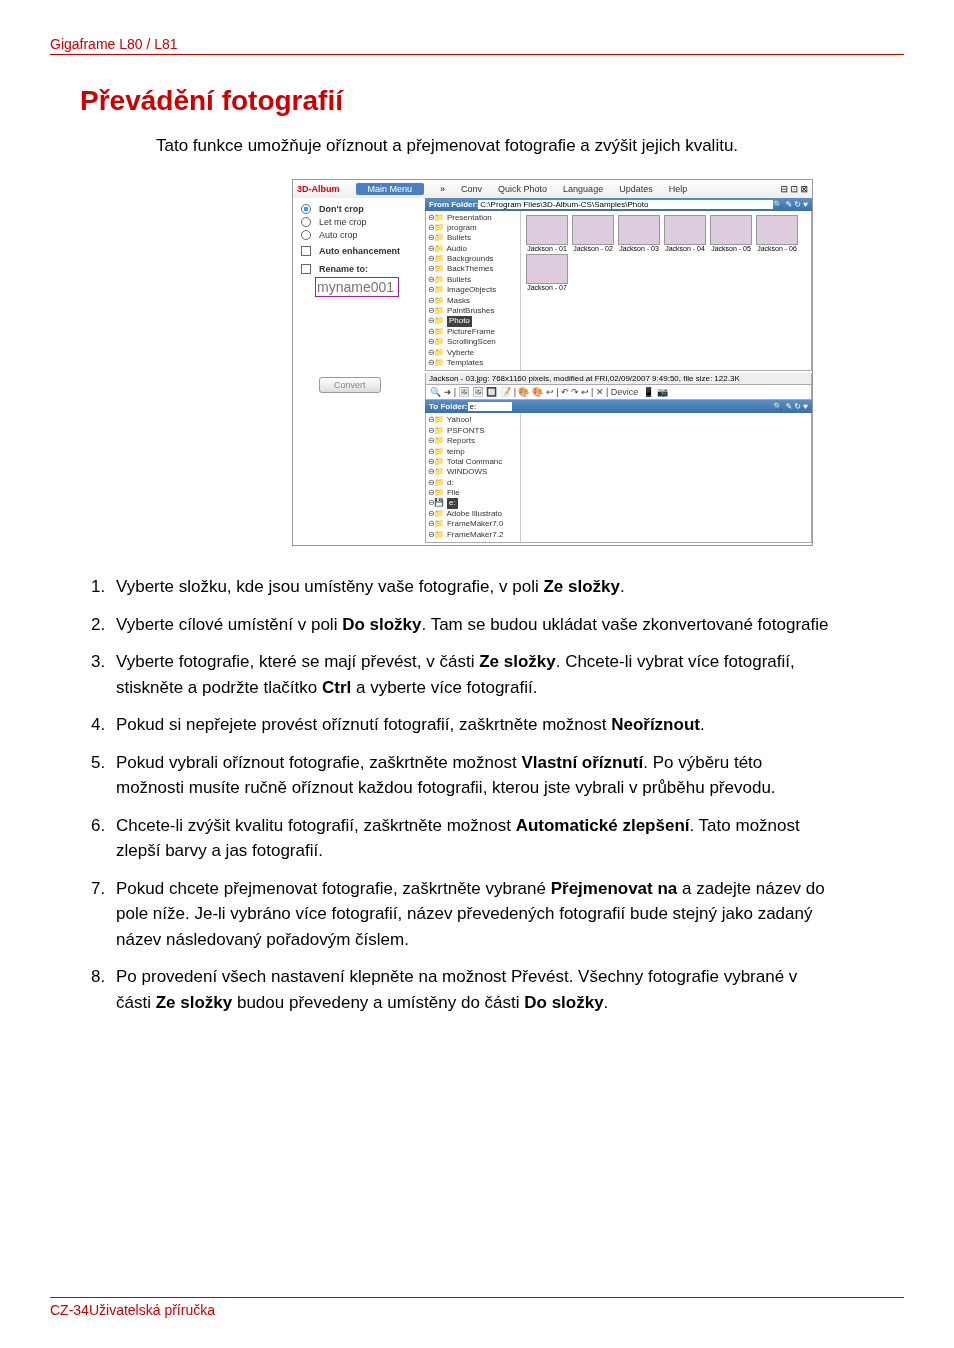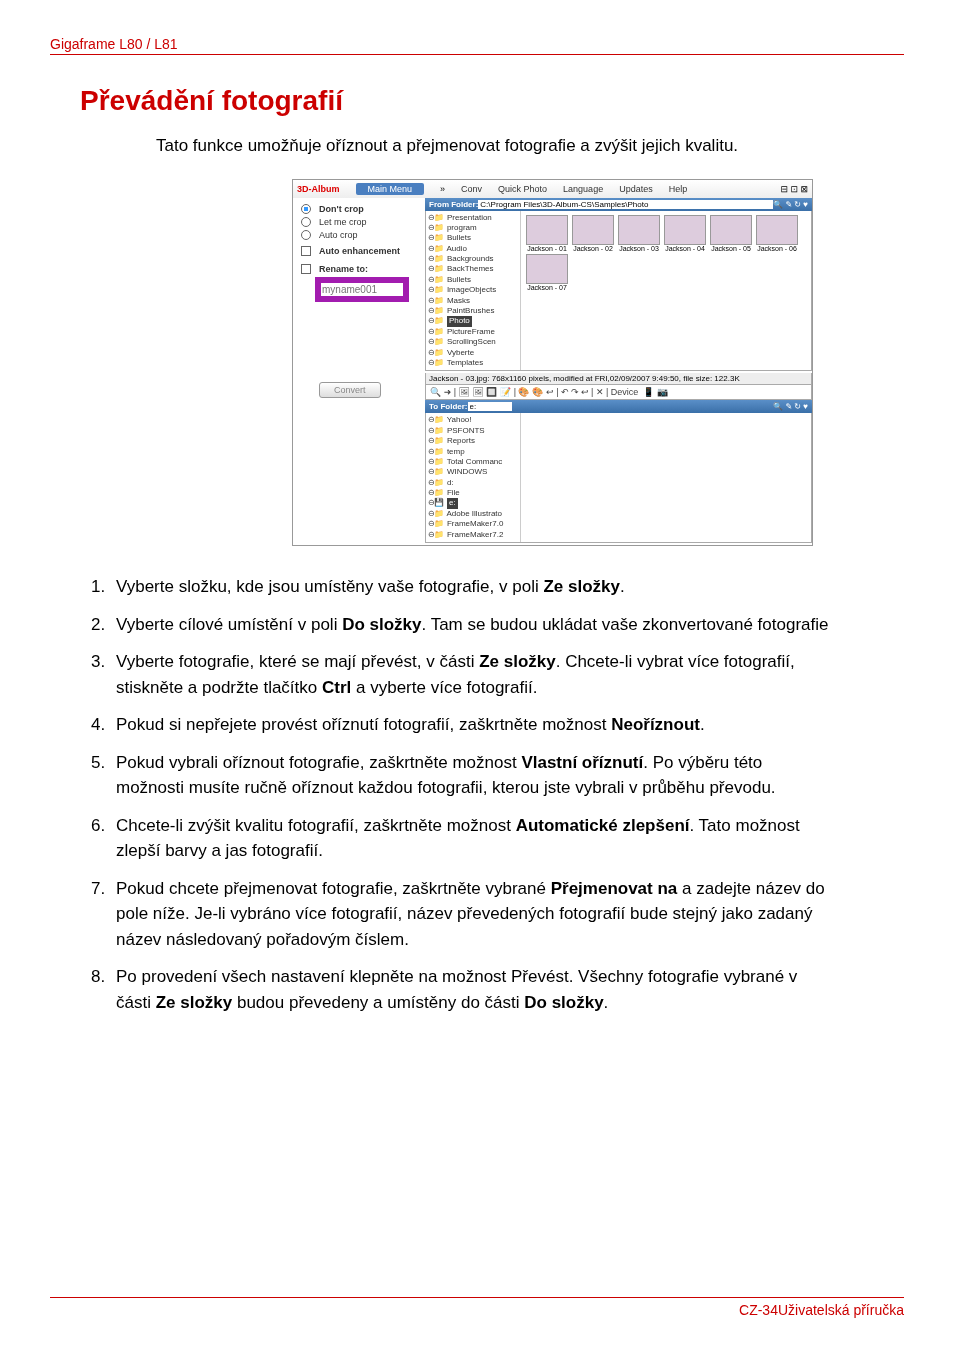--- a/index.html
+++ b/index.html
@@ -9,37 +9,37 @@
 .intro{font-size:17px;margin:0 0 20px 106px;max-width:660px;line-height:1.5}
 .shot{margin:0 0 28px 242px;width:519px;border:1px solid #999;background:#fff}
 .shot .top{display:flex;align-items:center;height:18px;background:linear-gradient(#fff,#eee);font-size:9px;padding:0 4px;gap:16px}
 .shot .top .brand{color:#d00;font-weight:bold}
 .shot .top .btn{color:#333}
 .shot .body{display:flex}
 .shot .left{width:118px;padding:6px 6px 6px 8px;font-size:9px;color:#333}
 .shot .left .opt{display:flex;align-items:flex-end;gap:8px;margin-bottom:3px}
 .shot .left .chk{width:8px;height:8px;border:1px solid #666;border-radius:50%;display:inline-block;background:#fff}
 .shot .left .sel{background:radial-gradient(#39f 40%,#fff 45%)}
-.shot .left input{width:80px;font-size:10px;margin-left:14px;padding:1px;border:6px solid #a21caf}
+.shot .left input{width:80px;font-size:14px;margin-left:14px;padding:1px;border:1px solid #a21caf}
 .shot .left .cbtn{margin:80px 0 0 18px;font-size:9px;padding:2px 14px;background:linear-gradient(#fff,#ddd);border:1px solid #999;border-radius:3px;color:#888;display:inline-block}
 .shot .right{flex:1;font-size:8px}
 .shot .bar{background:linear-gradient(#5a8fc8,#3a6fa8);color:#fff;padding:2px 4px;display:flex;align-items:flex-end;}
 .shot .bar input{font-size:8px;padding:0 2px;flex:1;border:none}
 .shot .pane{display:flex;border:1px solid #aaa;border-top:none;margin-bottom:2px}
 .shot .tree{width:90px;background:#fff;font-size:8px;color:#333;padding:2px;line-height:1.3;border-right:1px solid #ccc}
 .shot .tree .sel{background:#404040;color:#fff;display:inline-block;padding:0 2px}
 .shot .thumbs{flex:1;background:#fff;padding:4px;display:flex;flex-wrap:wrap;gap:2px;align-content:flex-start}
 .shot .th{width:44px;text-align:center;font-size:7px}
 .shot .th .pic{width:40px;height:28px;background:#dcd;border:1px solid #999;margin:0 auto}
 .shot .status{font-size:8px;background:#eee;border:1px solid #aaa;border-top:none;padding:1px 3px}
 .shot .tool{font-size:9px;padding:2px 4px;border:1px solid #aaa;border-top:none;color:#444}
 .shot .to{min-height:90px}
 ol{margin:0 0 0 60px;padding:0;max-width:720px}
 ol li{font-size:17px;line-height:1.5;margin-bottom:12px;padding-left:6px}
-.footer{position:absolute;bottom:30px;left:50px;right:50px;border-top:1px solid #c00;padding-top:4px;display:flex;justify-content:flex-end;font-size:14px;color:#c00}
+.footer{position:absolute;bottom:30px;left:50px;right:50px;border-top:1px solid #c00;padding-top:4px;display:flex;justify-content:flex-start;font-size:14px;color:#c00}
 </style>
 </head>
 <body>
 
 <div class="page">
 <div class="header">Gigaframe L80 / L81</div>
 <h1>Převádění fotografií</h1>
 <p class="intro">Tato funkce umožňuje oříznout a přejmenovat fotografie a zvýšit jejich kvalitu.</p>
 
 <div class="shot">

